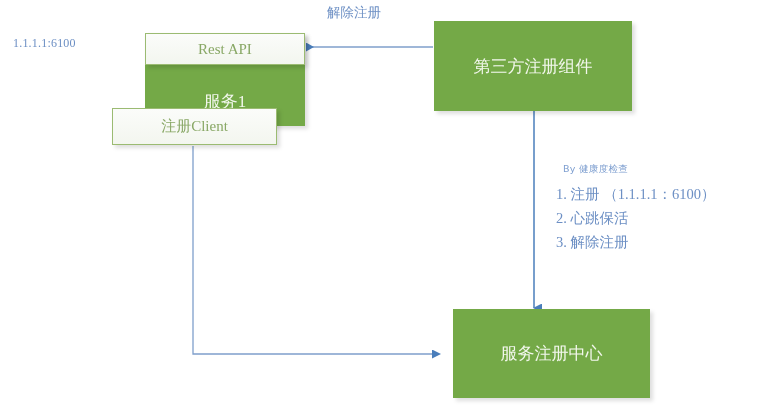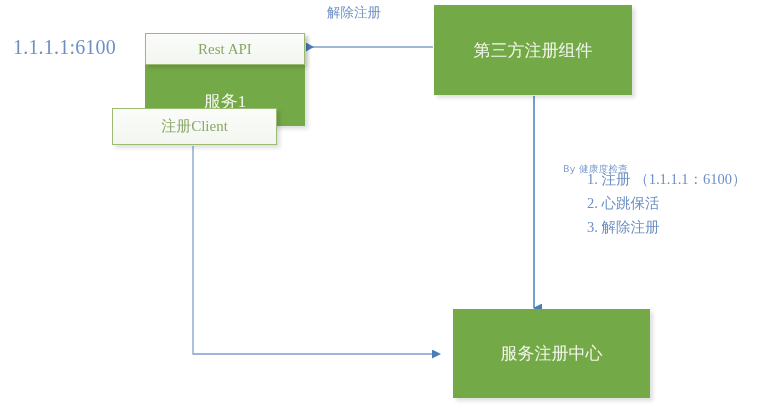--- a/index.html
+++ b/index.html
@@ -41,56 +41,55 @@
     background: linear-gradient(to bottom, #FBFCFA 0%, #F3F6EF 100%);
     border: 1px solid #9BBB72;
     color: #89A866;
     box-shadow: 3px 3px 4px rgba(0,0,0,0.13);
     font-size: 15px;
   }
   
   #svc1-box   { left: 145px; top: 33px;  width: 160px; height: 93px; }
   #restapi-box{ left: 145px; top: 33px;  width: 160px; height: 32px; }
   #client-box { left: 112px; top: 108px; width: 165px; height: 37px; font-family: Liberation Serif, serif; }
-  #third-box  { left: 434px; top: 5px;   width: 198px; height: 90px; }
+  #third-box  { left: 434px; top: 21px;   width: 198px; height: 90px; }
   #registry-box { left: 453px; top: 309px; width: 197px; height: 89px; }
 
   .label-text {
     position: absolute;
     color: #6C8FC4;
     white-space: pre;
   }
   #addr-label {
     left: 13px;
     top: 36px;
-    font-size: 20px;
+    font-size: 12px;
     letter-spacing: 0.2px;
   }
   #health-label {
     left: 327px;
     top: 4px;
     font-size: 13.5px;
     font-family: "DejaVu Sans", "Liberation Sans", sans-serif;
   }
   #byline {
     left: 563px;
     top: 163px;
     font-size: 9.5px;
     color: #7E9FD0;
     font-family: "DejaVu Sans", "Liberation Sans", sans-serif;
     letter-spacing: 0.3px;
   }
   #steps-list {
     position: absolute;
     left: 556px;
-    top: 167px;
+    top: 182px;
     color: #6C8FC4;
     font-size: 14.5px;
     line-height: 24px;
-    margin-left: 31px;
   }
   #steps-list div { white-space: pre; }
 </style>
 </head>
 <body>
 
 <div id="canvas">
 
   <svg class="svg-layer" viewBox="0 0 777 409" xmlns="http://www.w3.org/2000/svg">
     <defs>

